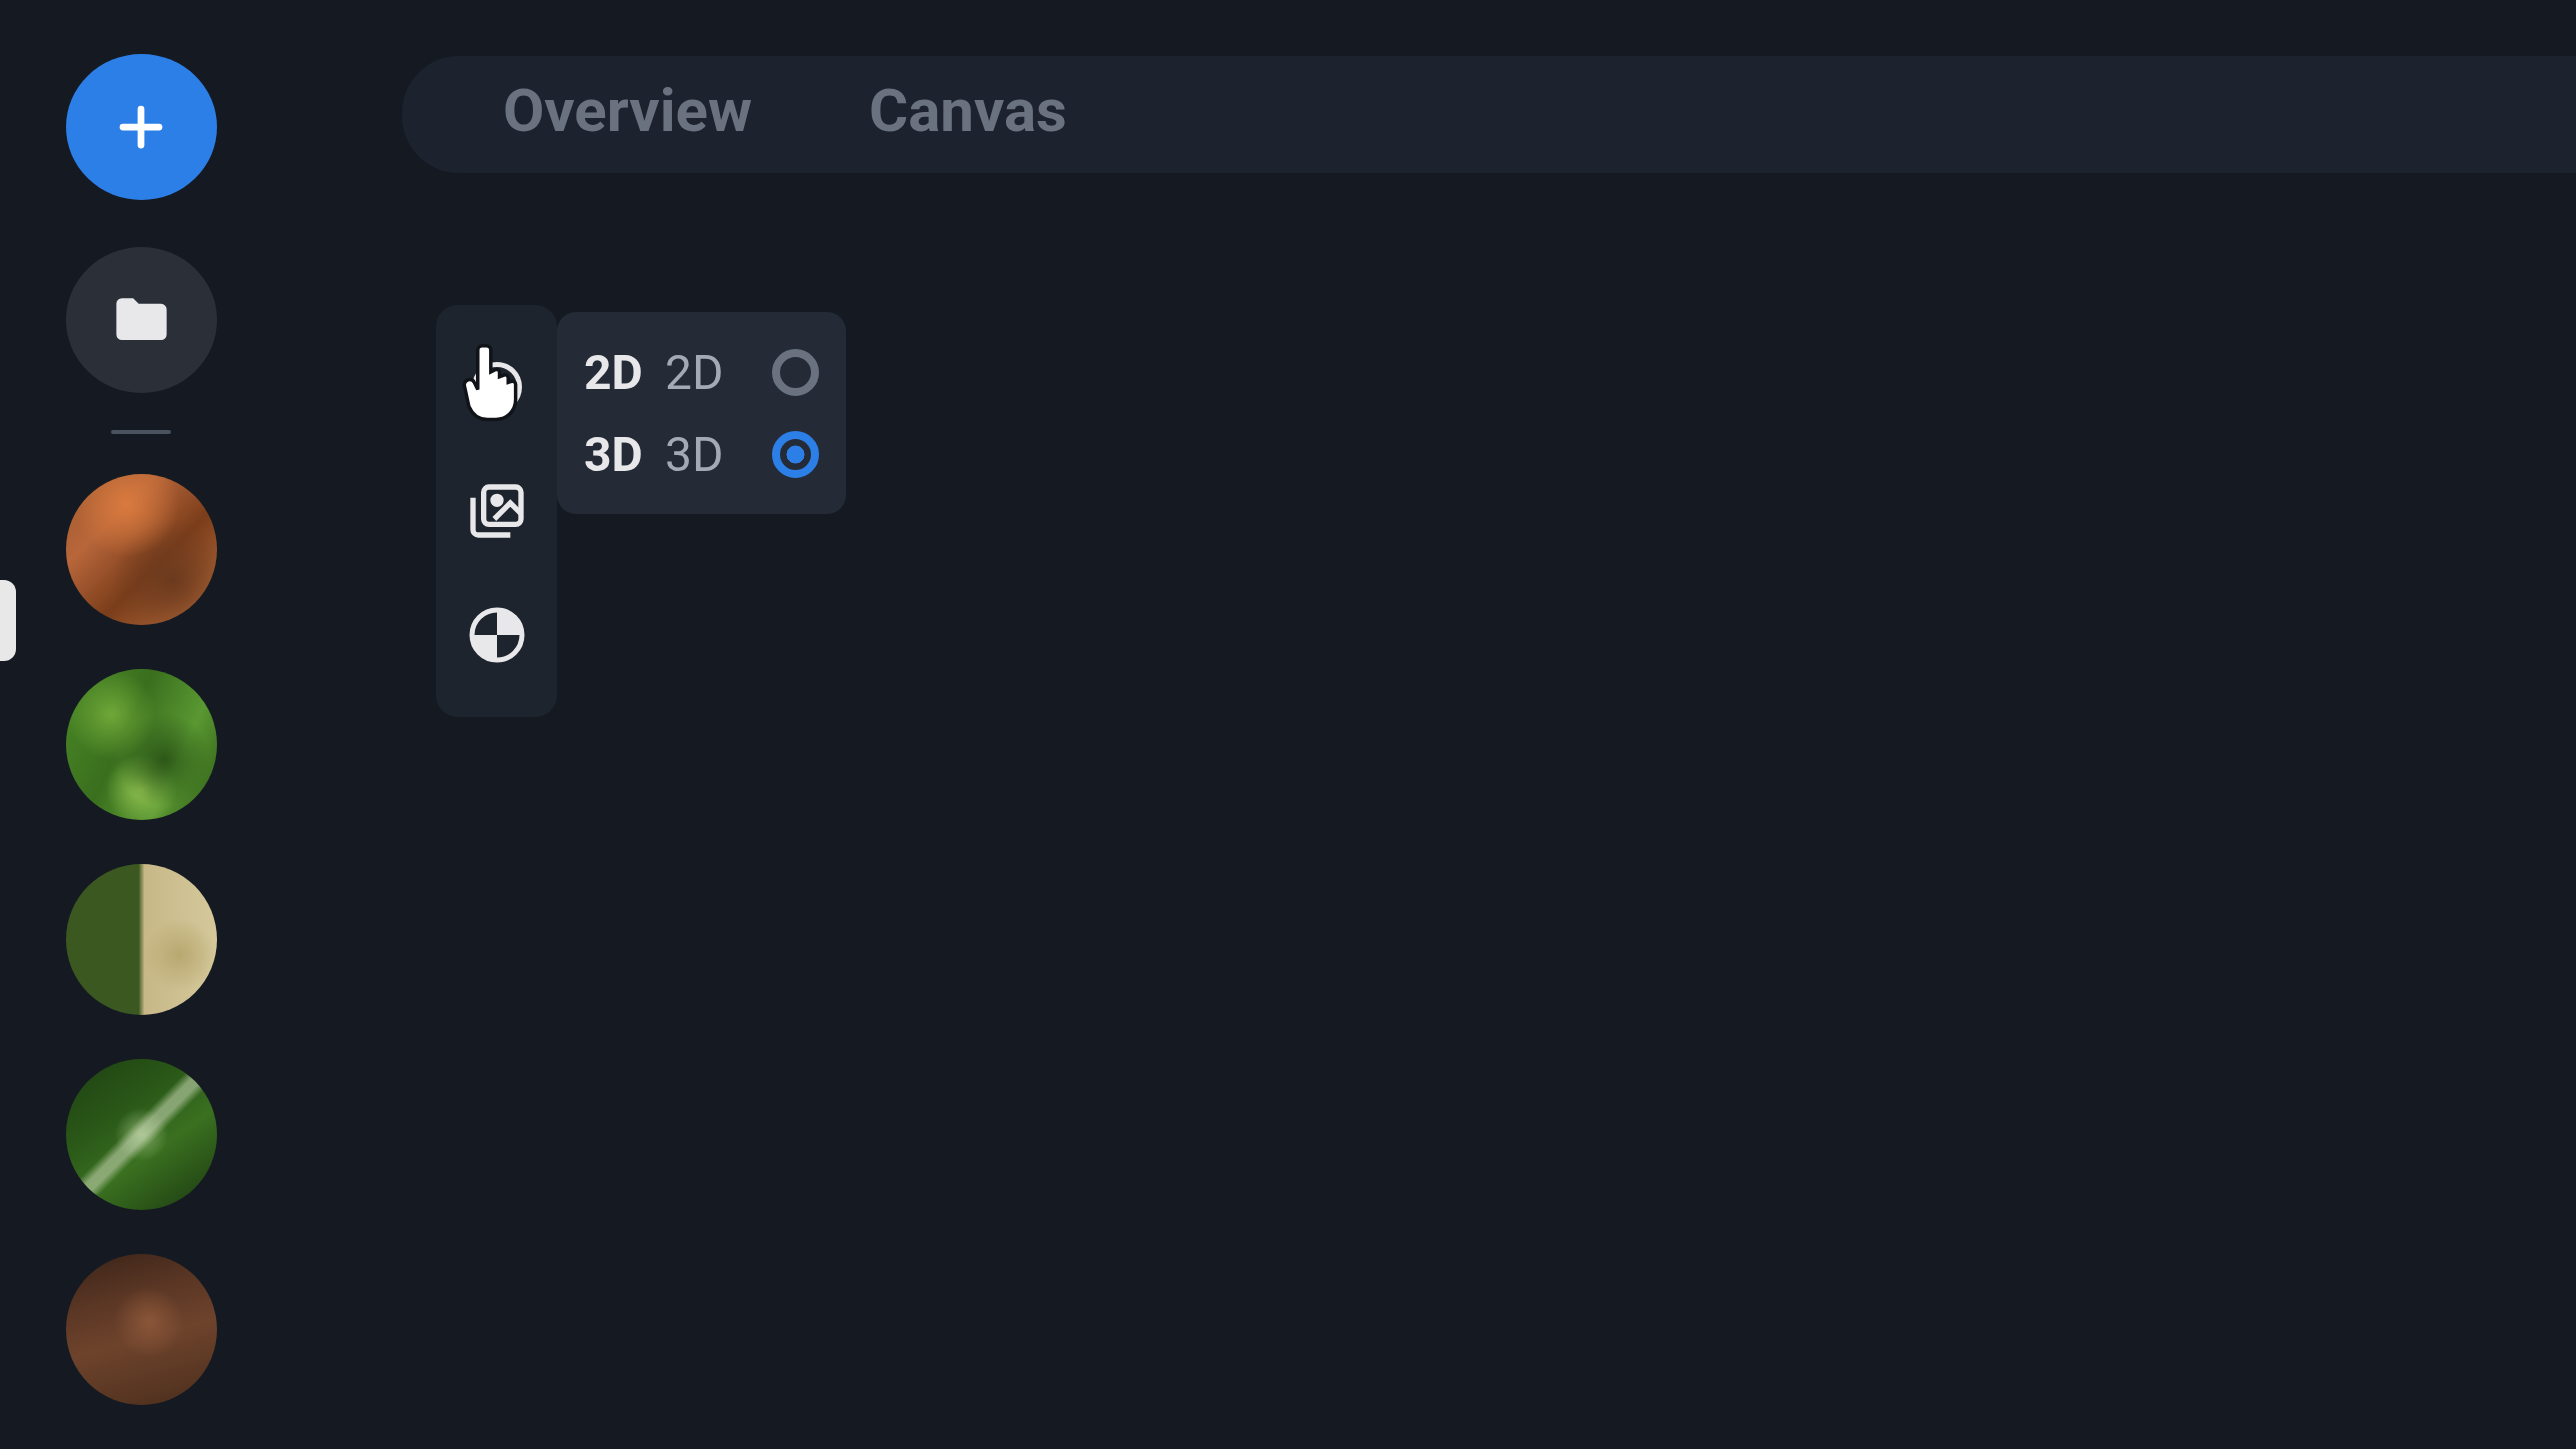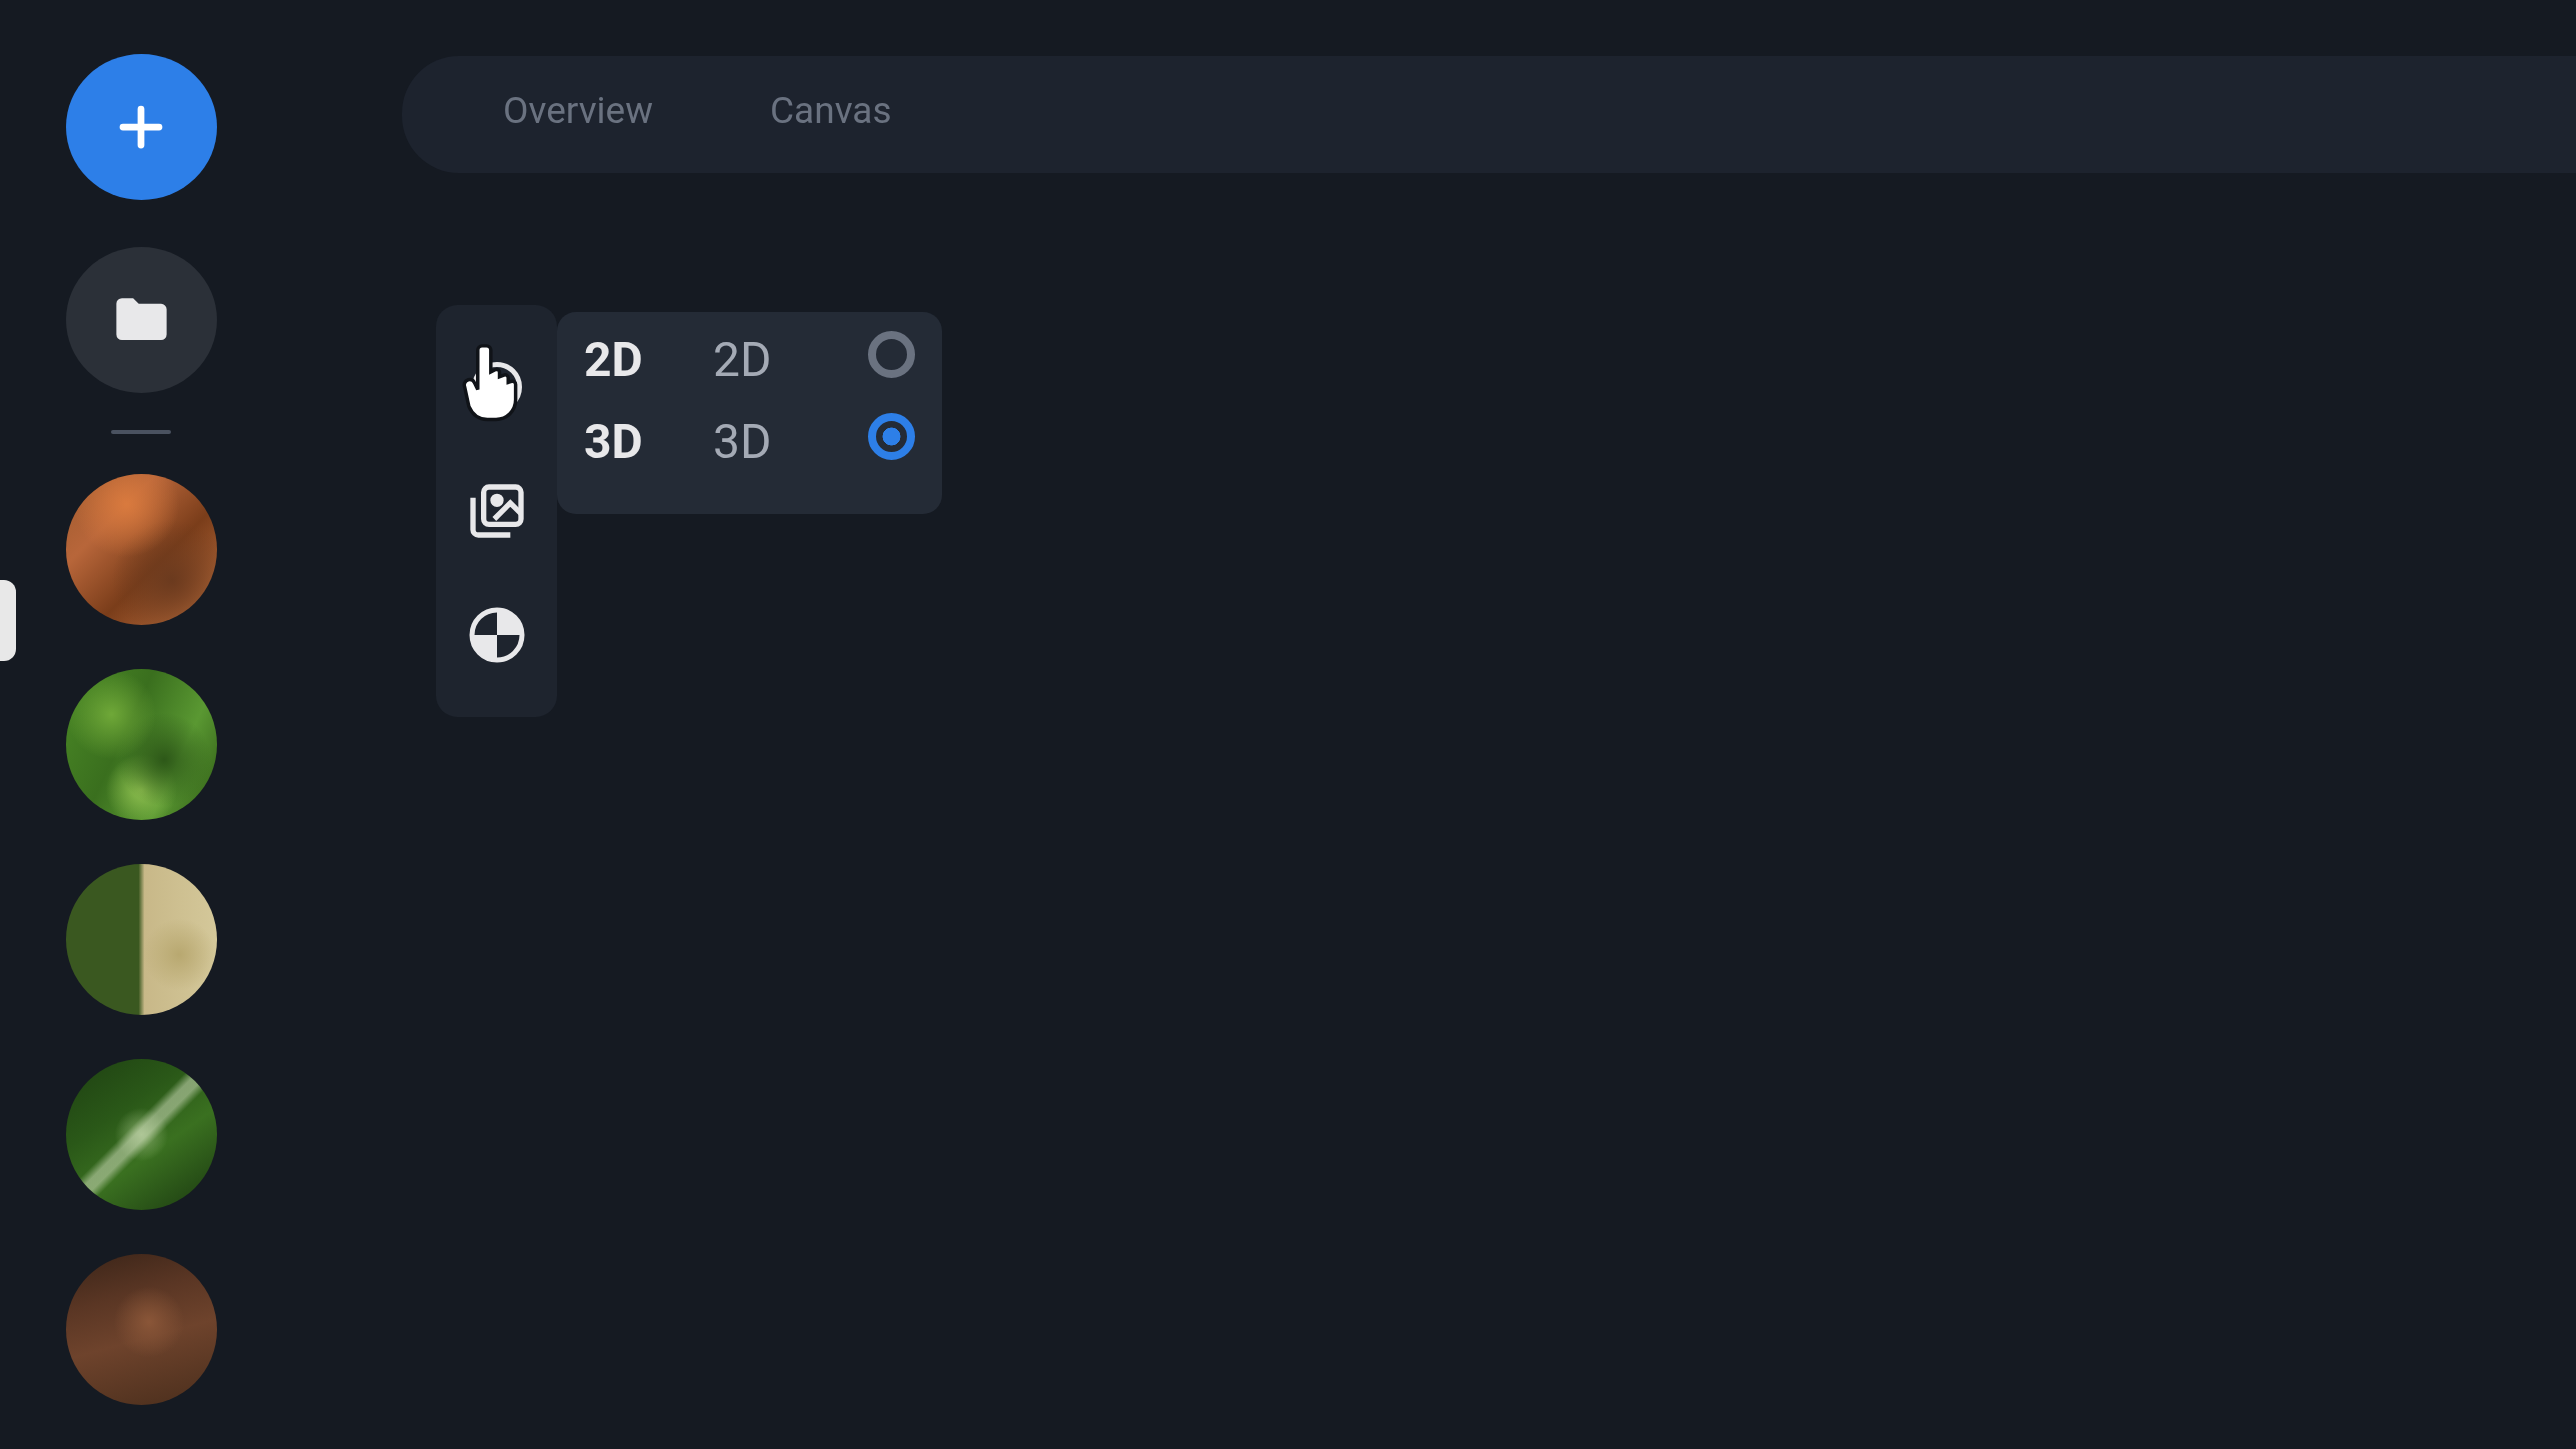--- a/index.html
+++ b/index.html
@@ -132,22 +132,22 @@
       top: 56px;
       height: 117px;
       background: #1d232e;
       border-top-left-radius: 57px;
       border-bottom-left-radius: 57px;
       display: flex;
       align-items: center;
       padding-left: 101px;
     }
     .tab {
-      font-size: 37px;
-      font-weight: 400;
+      font-size: 60px;
+      font-weight: 700;
       color: #6a7280;
       margin-right: 117px;
       cursor: pointer;
       position: relative;
       padding-bottom: 8px;
     }
     .tab.active {
       color: #f2f4f7;
     }
     .tab.active::after {
@@ -196,24 +196,23 @@
     .flyout {
       position: absolute;
       left: 557px;
       top: 312px;
       background: #242b36;
       border-radius: 19px;
       padding: 19px 27px;
     }
     .radio-row {
       display: flex;
-      align-items: flex-start;
+      align-items: center;
       height: 82px;
       cursor: pointer;
-      gap: 48px;
     }
     .radio-key {
       font-size: 48px;
       font-weight: 700;
       color: #e8e8ea;
       width: 81px;
     }
     .radio-label {
       font-size: 48px;
       font-weight: 400;

